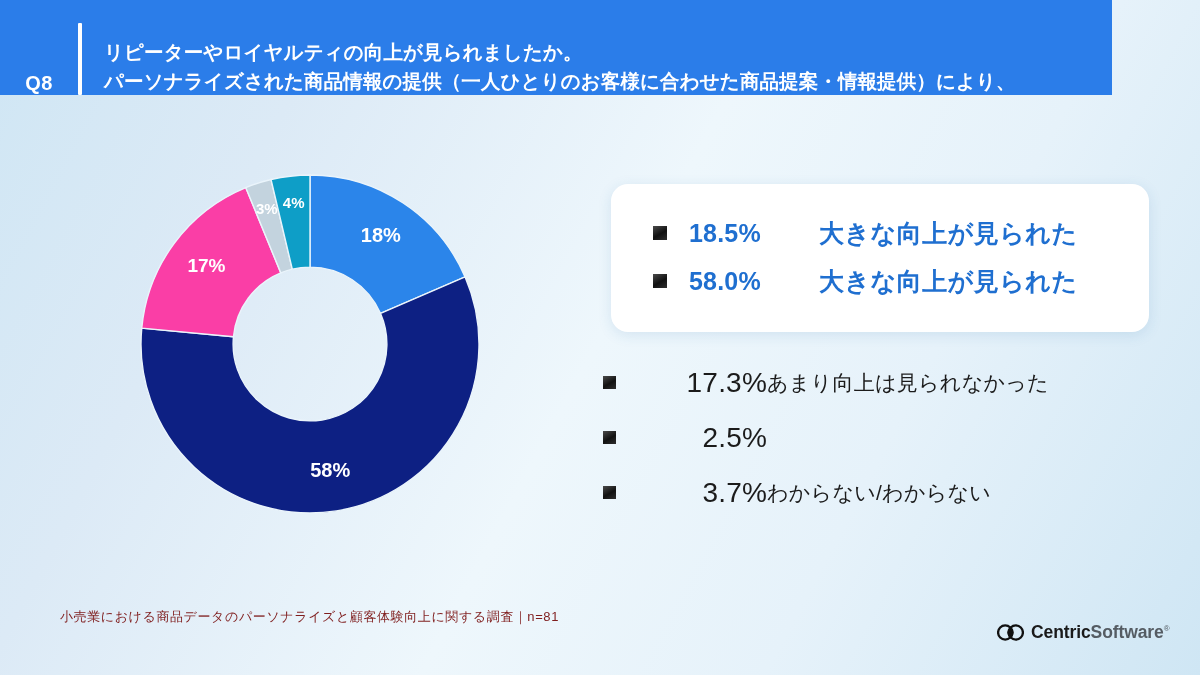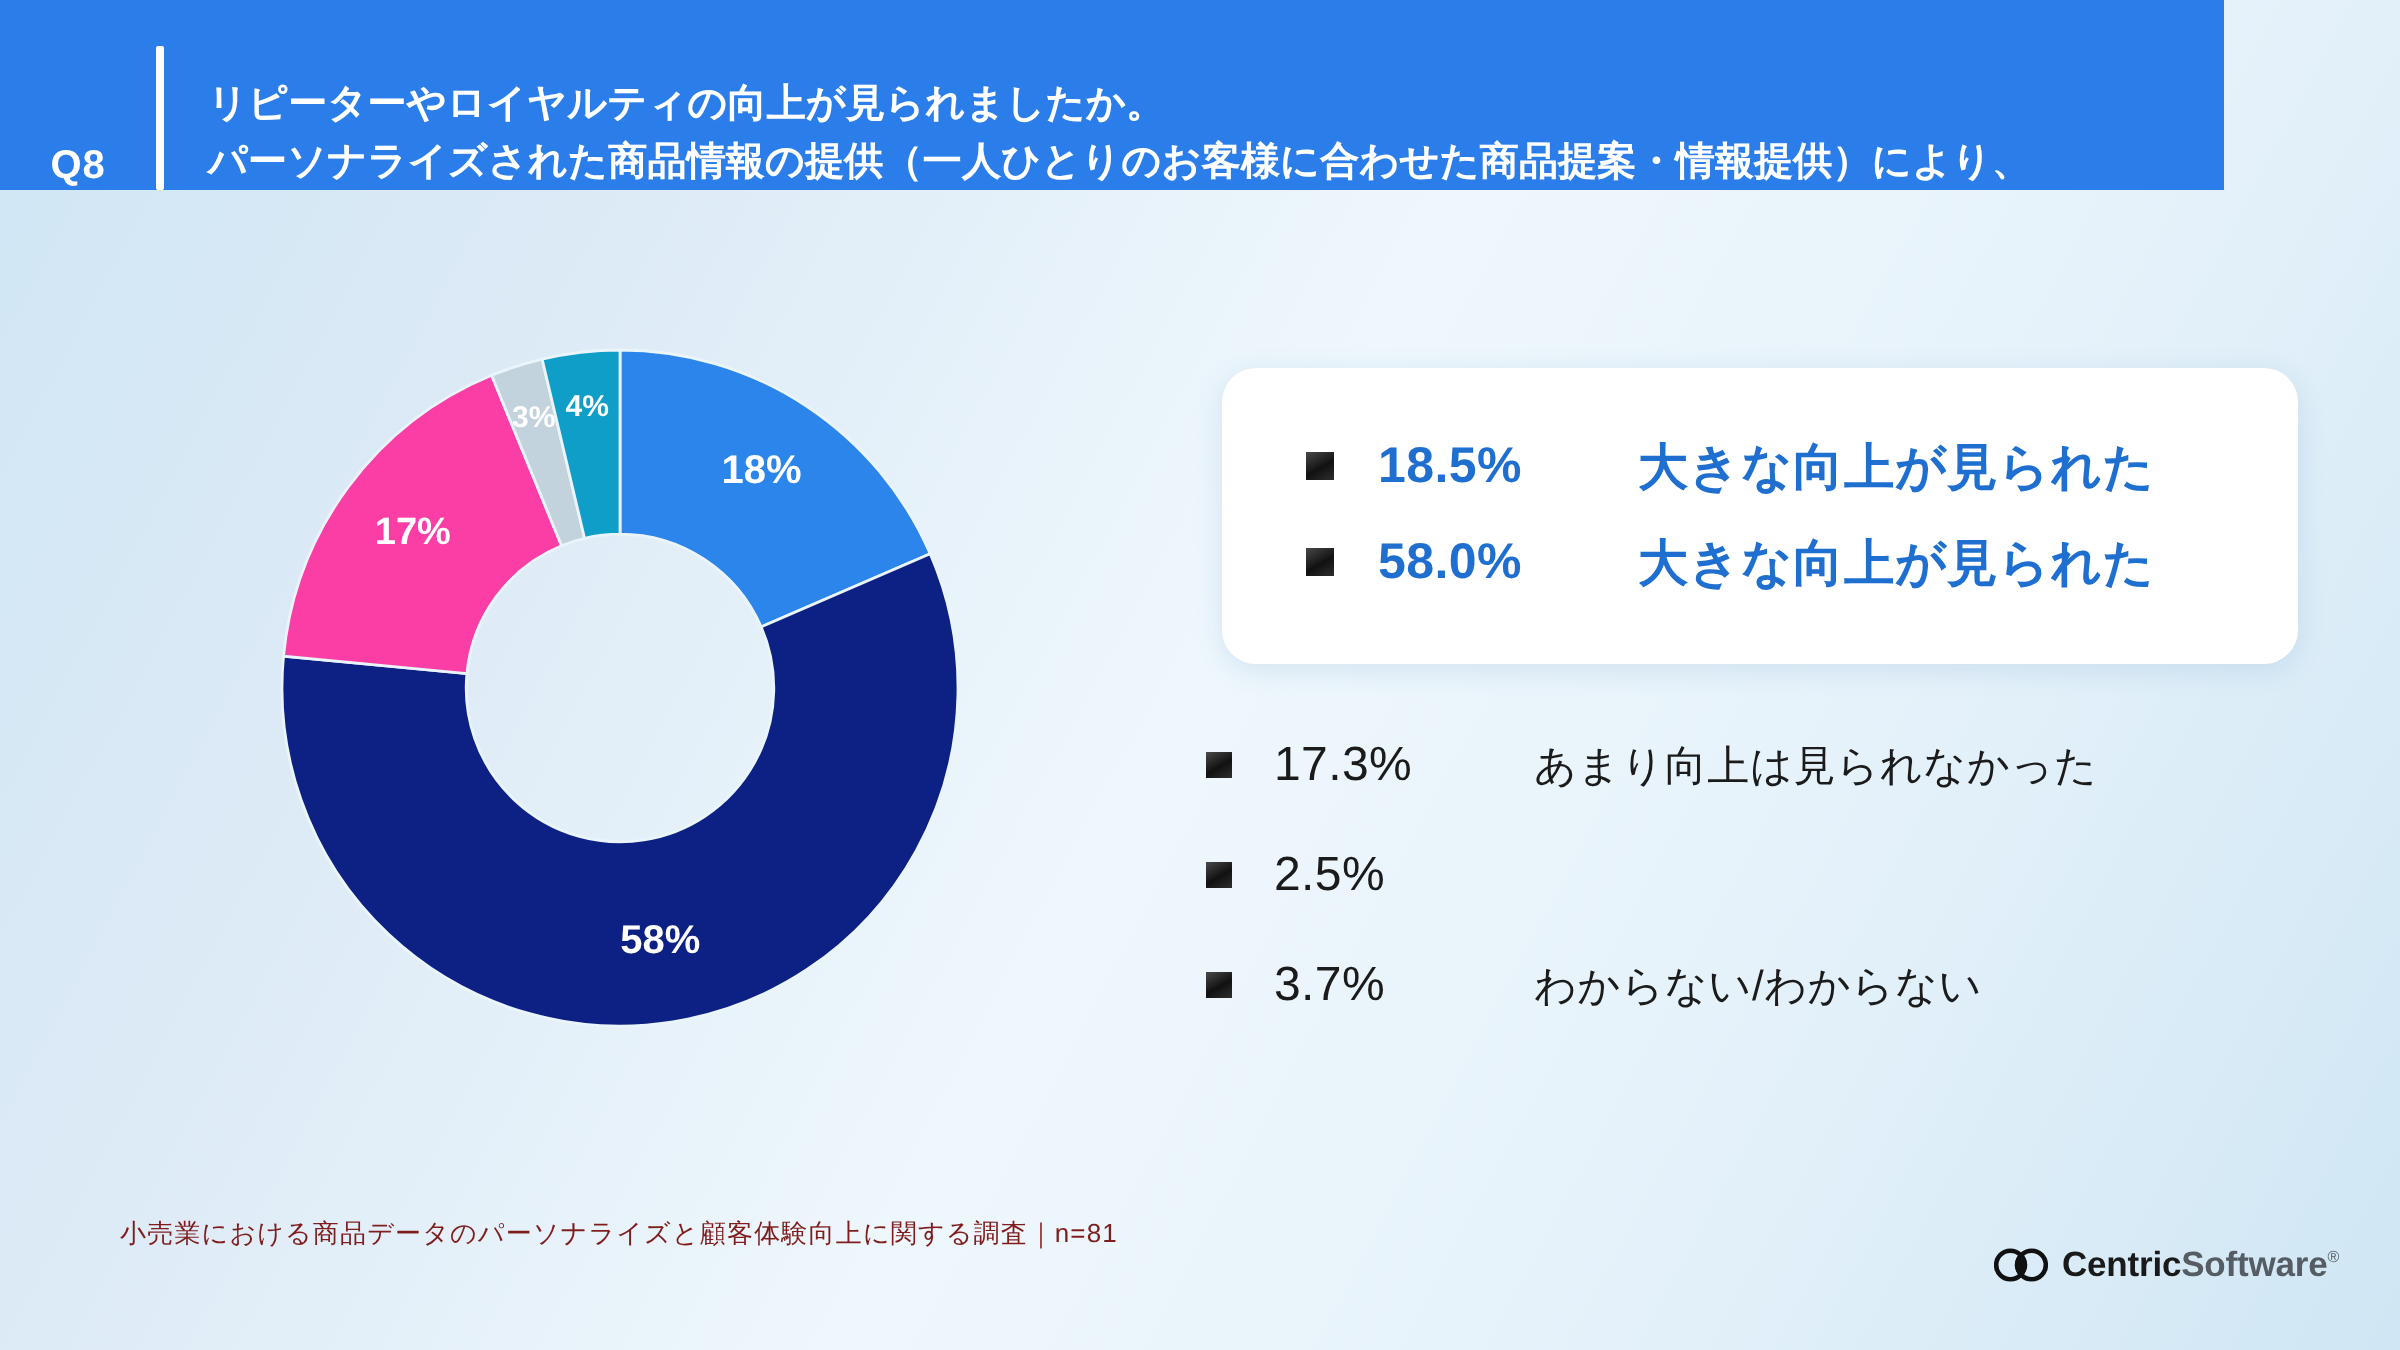--- a/index.html
+++ b/index.html
@@ -54,21 +54,21 @@
   .pct {
     flex:0 0 130px; font-size:25px; font-weight:bold; letter-spacing:.2px;
   }
   .lbl { font-size:25px; font-weight:bold; letter-spacing:.5px; }
   .legend-card .pct, .legend-card .lbl { color:#1f6fd0; }
 
   
   .legend-plain { position:absolute; left:603px; top:355px; width:540px; }
   .legend-plain .legend-row { height:55px; }
   .legend-plain .bullet { width:13px; height:13px; flex:0 0 13px; margin-right:21px; }
-  .legend-plain .pct { flex:0 0 130px; font-size:24px; font-weight:normal; color:#1b1b1b; }
+  .legend-plain .pct { flex:0 0 130px; font-size:28px; font-weight:normal; color:#1b1b1b;text-align:right; }
   .legend-plain .lbl { font-size:21px; font-weight:normal; color:#1b1b1b; letter-spacing:.3px; }
 
   
   .footer-note {
     position:absolute; left:60px; top:608px;
     font-size:13px; color:#7f1d1d; letter-spacing:.6px; white-space:nowrap;
   }
   .logo { position:absolute; left:997px; top:622px; display:flex; align-items:center; }
   .logo svg { display:block; }
   .logo-text { font-size:17.5px; letter-spacing:-.1px; margin-left:7px; color:#1a1a1a; }

